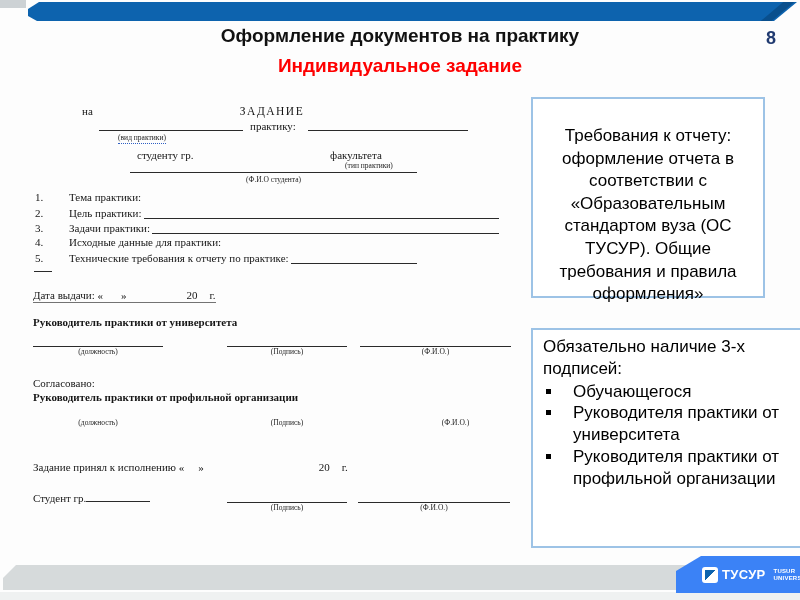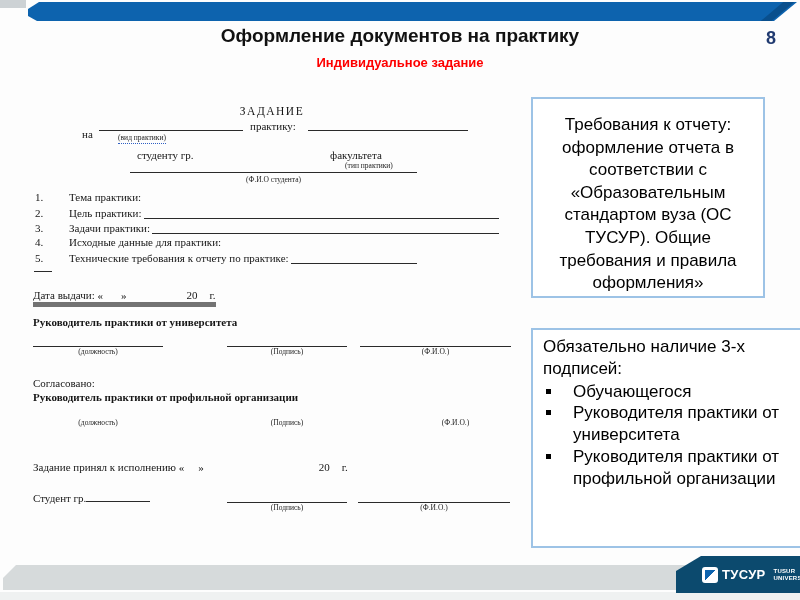--- a/index.html
+++ b/index.html
@@ -8,59 +8,59 @@
 
   
   .top-notch{position:absolute;left:0;top:0;width:26px;height:8px;background:#cdd2d5;}
   .top-bar{position:absolute;left:28px;top:2px;width:769px;height:19px;background:#0d63ae;
            clip-path:polygon(0 7px,11px 0,100% 0,calc(100% - 23px) 100%,9px 100%,0 14px);}
   .top-bar-dark{position:absolute;right:14px;top:0;width:11px;height:19px;background:#094f8d;
            transform:skewX(-50deg);}
   .slide-title{position:absolute;left:0;right:0;top:25px;text-align:center;
            font-size:19px;font-weight:bold;color:#111;}
   .slide-subtitle{position:absolute;left:0;right:0;top:55px;text-align:center;
-           font-size:13px;font-weight:bold;color:#fe0000;}
+           font-size:19px;font-weight:bold;color:#fe0000;}
   .slide-number{position:absolute;right:24px;top:28px;font-size:18px;font-weight:bold;color:#203a70;}
 
   
   .doc{position:absolute;left:33px;top:100px;width:478px;height:452px;
        font-family:"Liberation Serif",serif;color:#161616;font-size:11px;}
   .doc .abs{position:absolute;}
   .doc-heading{left:0;right:0;top:5px;text-align:center;font-size:11.5px;letter-spacing:1.5px;}
   .hl{position:absolute;height:0;border-bottom:1px solid #2a2a2a;}
   .sm{position:absolute;font-size:7.5px;text-align:center;color:#222;}
   .dotted-u{border-bottom:1.4px dotted #2e5fc4;padding-bottom:1px;}
   .doc-item{position:absolute;left:2px;display:flex;align-items:flex-end;}
   .doc-item .num{width:34px;flex:0 0 auto;}
   .doc-item .fill{flex:1;height:12px;margin-left:2px;}
   .doc-item.lined .fill{border-bottom:1px solid #2a2a2a;}
-  .uline{border-bottom:5px solid #737373;padding-bottom:1px;}
+  .uline{border-bottom:1px solid #737373;padding-bottom:1px;}
   .gap{display:inline-block;}
   .g12{width:12px}.g14{width:14px}.g18{width:18px}.g60{width:60px}.g115{width:115px}
   .bold{font-weight:bold;}
   .sig-col{position:absolute;border-top:1px solid #2a2a2a;text-align:center;
            font-size:7.5px;padding-top:0;color:#222;}
   .sig-col.noline{border-top:none;}
   .blank{display:inline-block;width:64px;height:12px;border-bottom:1px solid #2a2a2a;}
 
   
   .info-box{position:absolute;box-sizing:border-box;background:#fff;border:2px solid #9dc3e6;color:#000;}
-  .box-req{left:531px;top:97px;width:234px;height:201px;padding:15px 7px 0;
+  .box-req{left:531px;top:97px;width:234px;height:201px;padding:26px 7px 0;
            text-align:center;font-size:17px;line-height:1.33;}
   .box-sig{left:531px;top:328px;width:276px;height:220px;padding:6px 6px 0 10px;
            font-size:17px;line-height:1.28;}
   .box-sig ul{list-style:none;margin:1px 0 0;padding:0;}
   .box-sig li{position:relative;padding-left:30px;}
   .box-sig li::before{content:"";position:absolute;left:3px;top:8px;width:5px;height:5px;background:#000;}
 
   
   .gray-bar{position:absolute;left:3px;top:565px;width:757px;height:25px;background:#d6dadb;
             clip-path:polygon(13px 0,100% 0,100% 100%,0 100%,0 13px);}
   .bottom-strip{position:absolute;left:0;top:592px;width:800px;height:8px;background:#eff1f1;}
-  .banner{position:absolute;left:676px;top:556px;width:124px;height:37px;background:#0c4a6e;
+  .banner{position:absolute;left:676px;top:556px;width:124px;height:37px;background:#3b82f6;
           clip-path:polygon(25px 0,100% 0,100% 100%,0 100%,0 15px);
           display:flex;align-items:center;gap:4px;padding-left:26px;box-sizing:border-box;}
   .logo-box{width:16px;height:16px;background:#fff;border-radius:3px;position:relative;flex:0 0 auto;}
   .logo-glyph{position:absolute;left:3px;top:3px;right:3px;bottom:3px;
           background:linear-gradient(135deg,#0d63ae 55%,#ffffff 55%);}
   .logo-text{color:#fff;font-weight:bold;font-size:13px;letter-spacing:.3px;}
   .logo-divider{width:1px;height:14px;background:rgba(255,255,255,.8);}
   .logo-caption{color:#fff;font-size:6px;line-height:1.15;font-weight:bold;letter-spacing:.2px;}
 </style>
 </head>
@@ -72,21 +72,21 @@
   <div class="top-bar">
     <div class="top-bar-dark"></div>
   </div>
   <div class="slide-title">Оформление документов на практику</div>
   <div class="slide-number">8</div>
   <div class="slide-subtitle">Индивидуальное задание</div>
 
   <div class="doc">
     <div class="abs doc-heading">ЗАДАНИЕ</div>
 
-    <span class="abs" style="left:49px;top:28px;">на</span>
+    <span class="abs" style="left:49px;top:5px;">на</span>
     <div class="hl" style="left:66px;top:30px;width:144px;"></div>
     <span class="abs" style="left:217px;top:20px;">практику:</span>
     <div class="hl" style="left:275px;top:30px;width:160px;"></div>
 
     <div class="sm" style="left:80px;top:33px;width:58px;"><span class="dotted-u">(вид практики)</span></div>
     <div class="sm" style="left:305px;top:33px;width:62px;margin-top:28px;">(тип практики)</div>
 
     <span class="abs" style="left:104px;top:49px;">студенту гр.</span>
     <span class="abs" style="left:297px;top:49px;">факультета</span>
 

